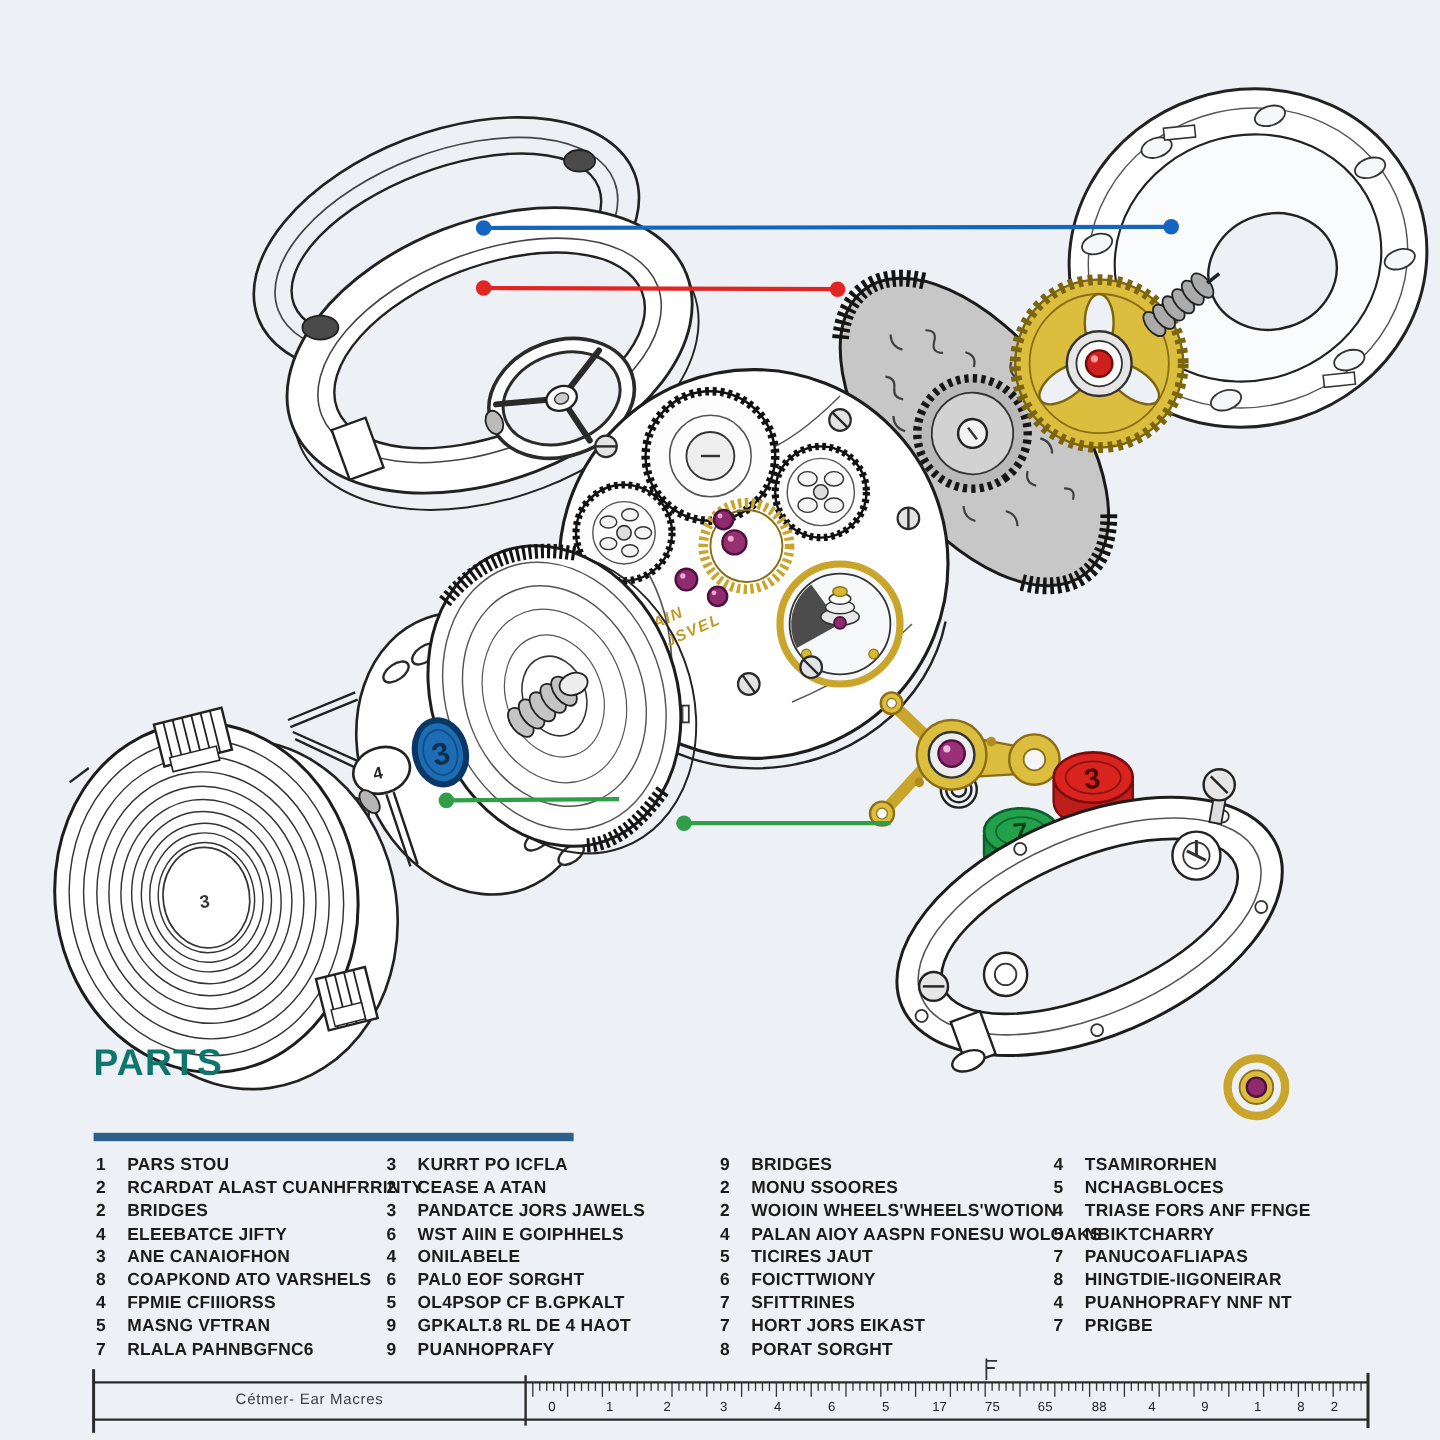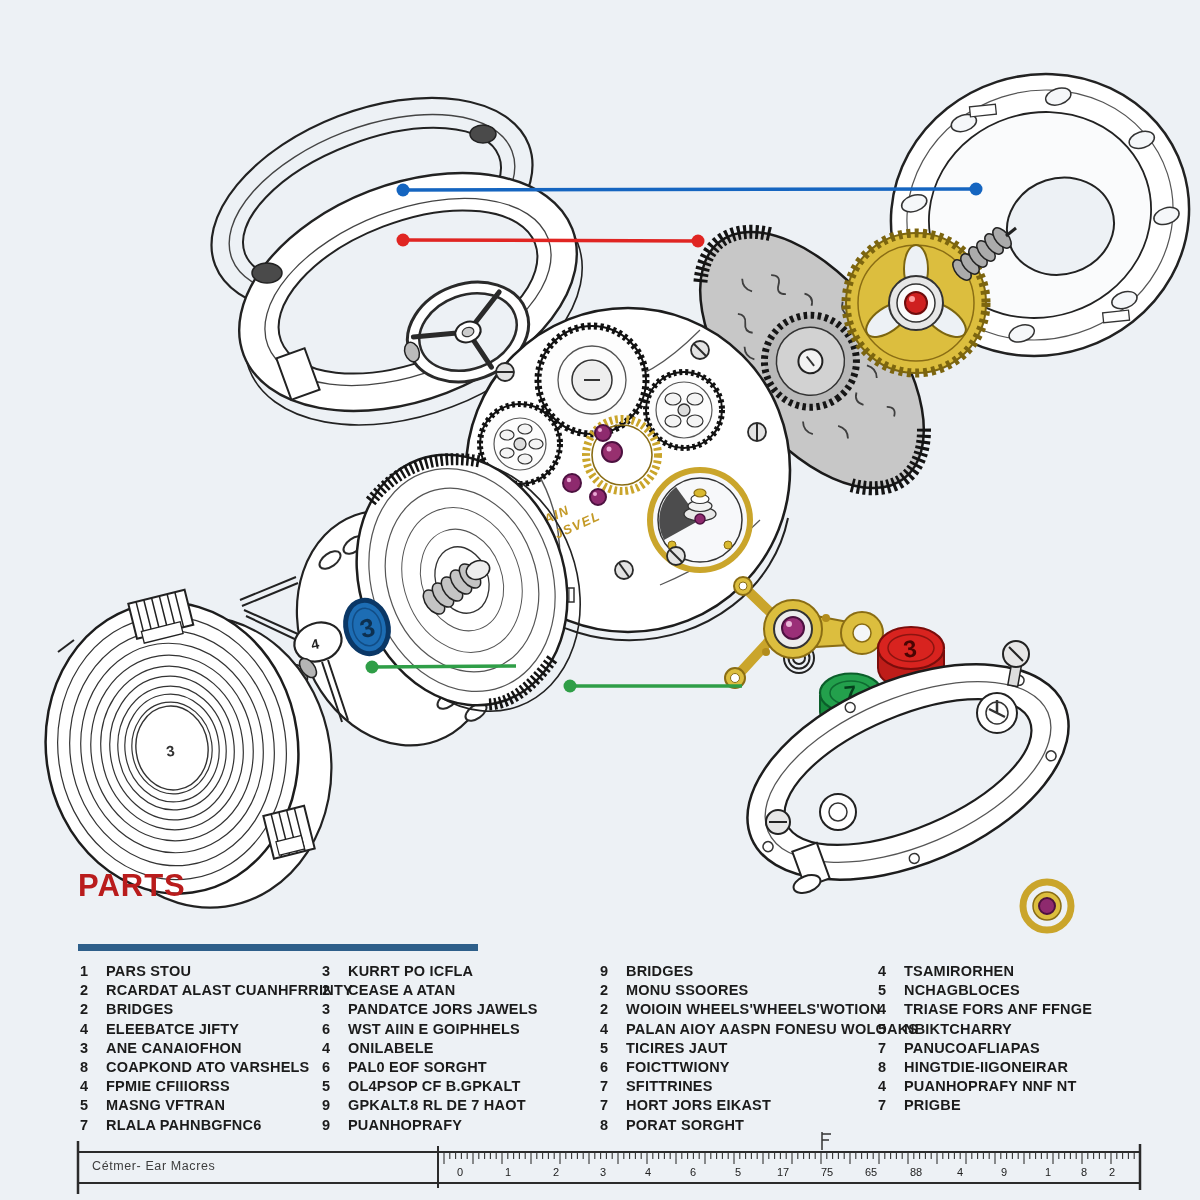--- a/index.html
+++ b/index.html
@@ -6,30 +6,30 @@
   body{
     width:1200px;height:1200px;position:relative;overflow:hidden;
     background:#edf1f5;
     font-family:"Liberation Sans", sans-serif;
     color:#1d1d1d;
   }
   #stage{position:absolute;inset:0;width:1200px;height:1200px;}
   svg{position:absolute;left:0;top:0;}
   .parts-heading{
     position:absolute;left:78px;top:868px;
-    font-size:31px;font-weight:800;letter-spacing:1px;color:#b91c1c;
+    font-size:31px;font-weight:800;letter-spacing:1px;color:#0f766e;
   }
   .parts-underline{
     position:absolute;left:78px;top:944px;width:400px;height:7px;
   }
   .parts-col{position:absolute;top:963px;display:flex;flex-direction:column;}
   .prow{display:flex;align-items:baseline;height:19.2px;
     font-size:14.5px;font-weight:700;color:#1b1b1b;letter-spacing:.2px;white-space:nowrap;}
   .prow .qty{width:26px;flex:0 0 26px;}
-  .ruler-label-cell{position:absolute;left:92px;top:1159px;width:296px;text-align:left;
+  .ruler-label-cell{position:absolute;left:110px;top:1159px;width:296px;text-align:center;
     font-size:12.5px;color:#3d3d3d;letter-spacing:.6px;}
 </style>
 </head>
 <body>
 
 <div id="stage">
 
 <svg width="1200" height="1200" viewBox="0 0 1200 1200">
 
   <g transform="rotate(-18 1040 215)">
@@ -616,21 +616,21 @@
       <div class="prow">
         <span class="qty">6</span>
         <span class="pname">PAL0 EOF SORGHT</span>
       </div>
       <div class="prow">
         <span class="qty">5</span>
         <span class="pname">OL4PSOP CF B.GPKALT</span>
       </div>
       <div class="prow">
         <span class="qty">9</span>
-        <span class="pname">GPKALT.8 RL DE 7 HAOT</span>
+        <span class="pname">GPKALT.8 RL DE 4 HAOT</span>
       </div>
       <div class="prow">
         <span class="qty">9</span>
         <span class="pname">PUANHOPRAFY</span>
       </div>
     </div>
 <div class="parts-col" style="left:600px">
       <div class="prow">
         <span class="qty">9</span>
         <span class="pname">BRIDGES</span>

